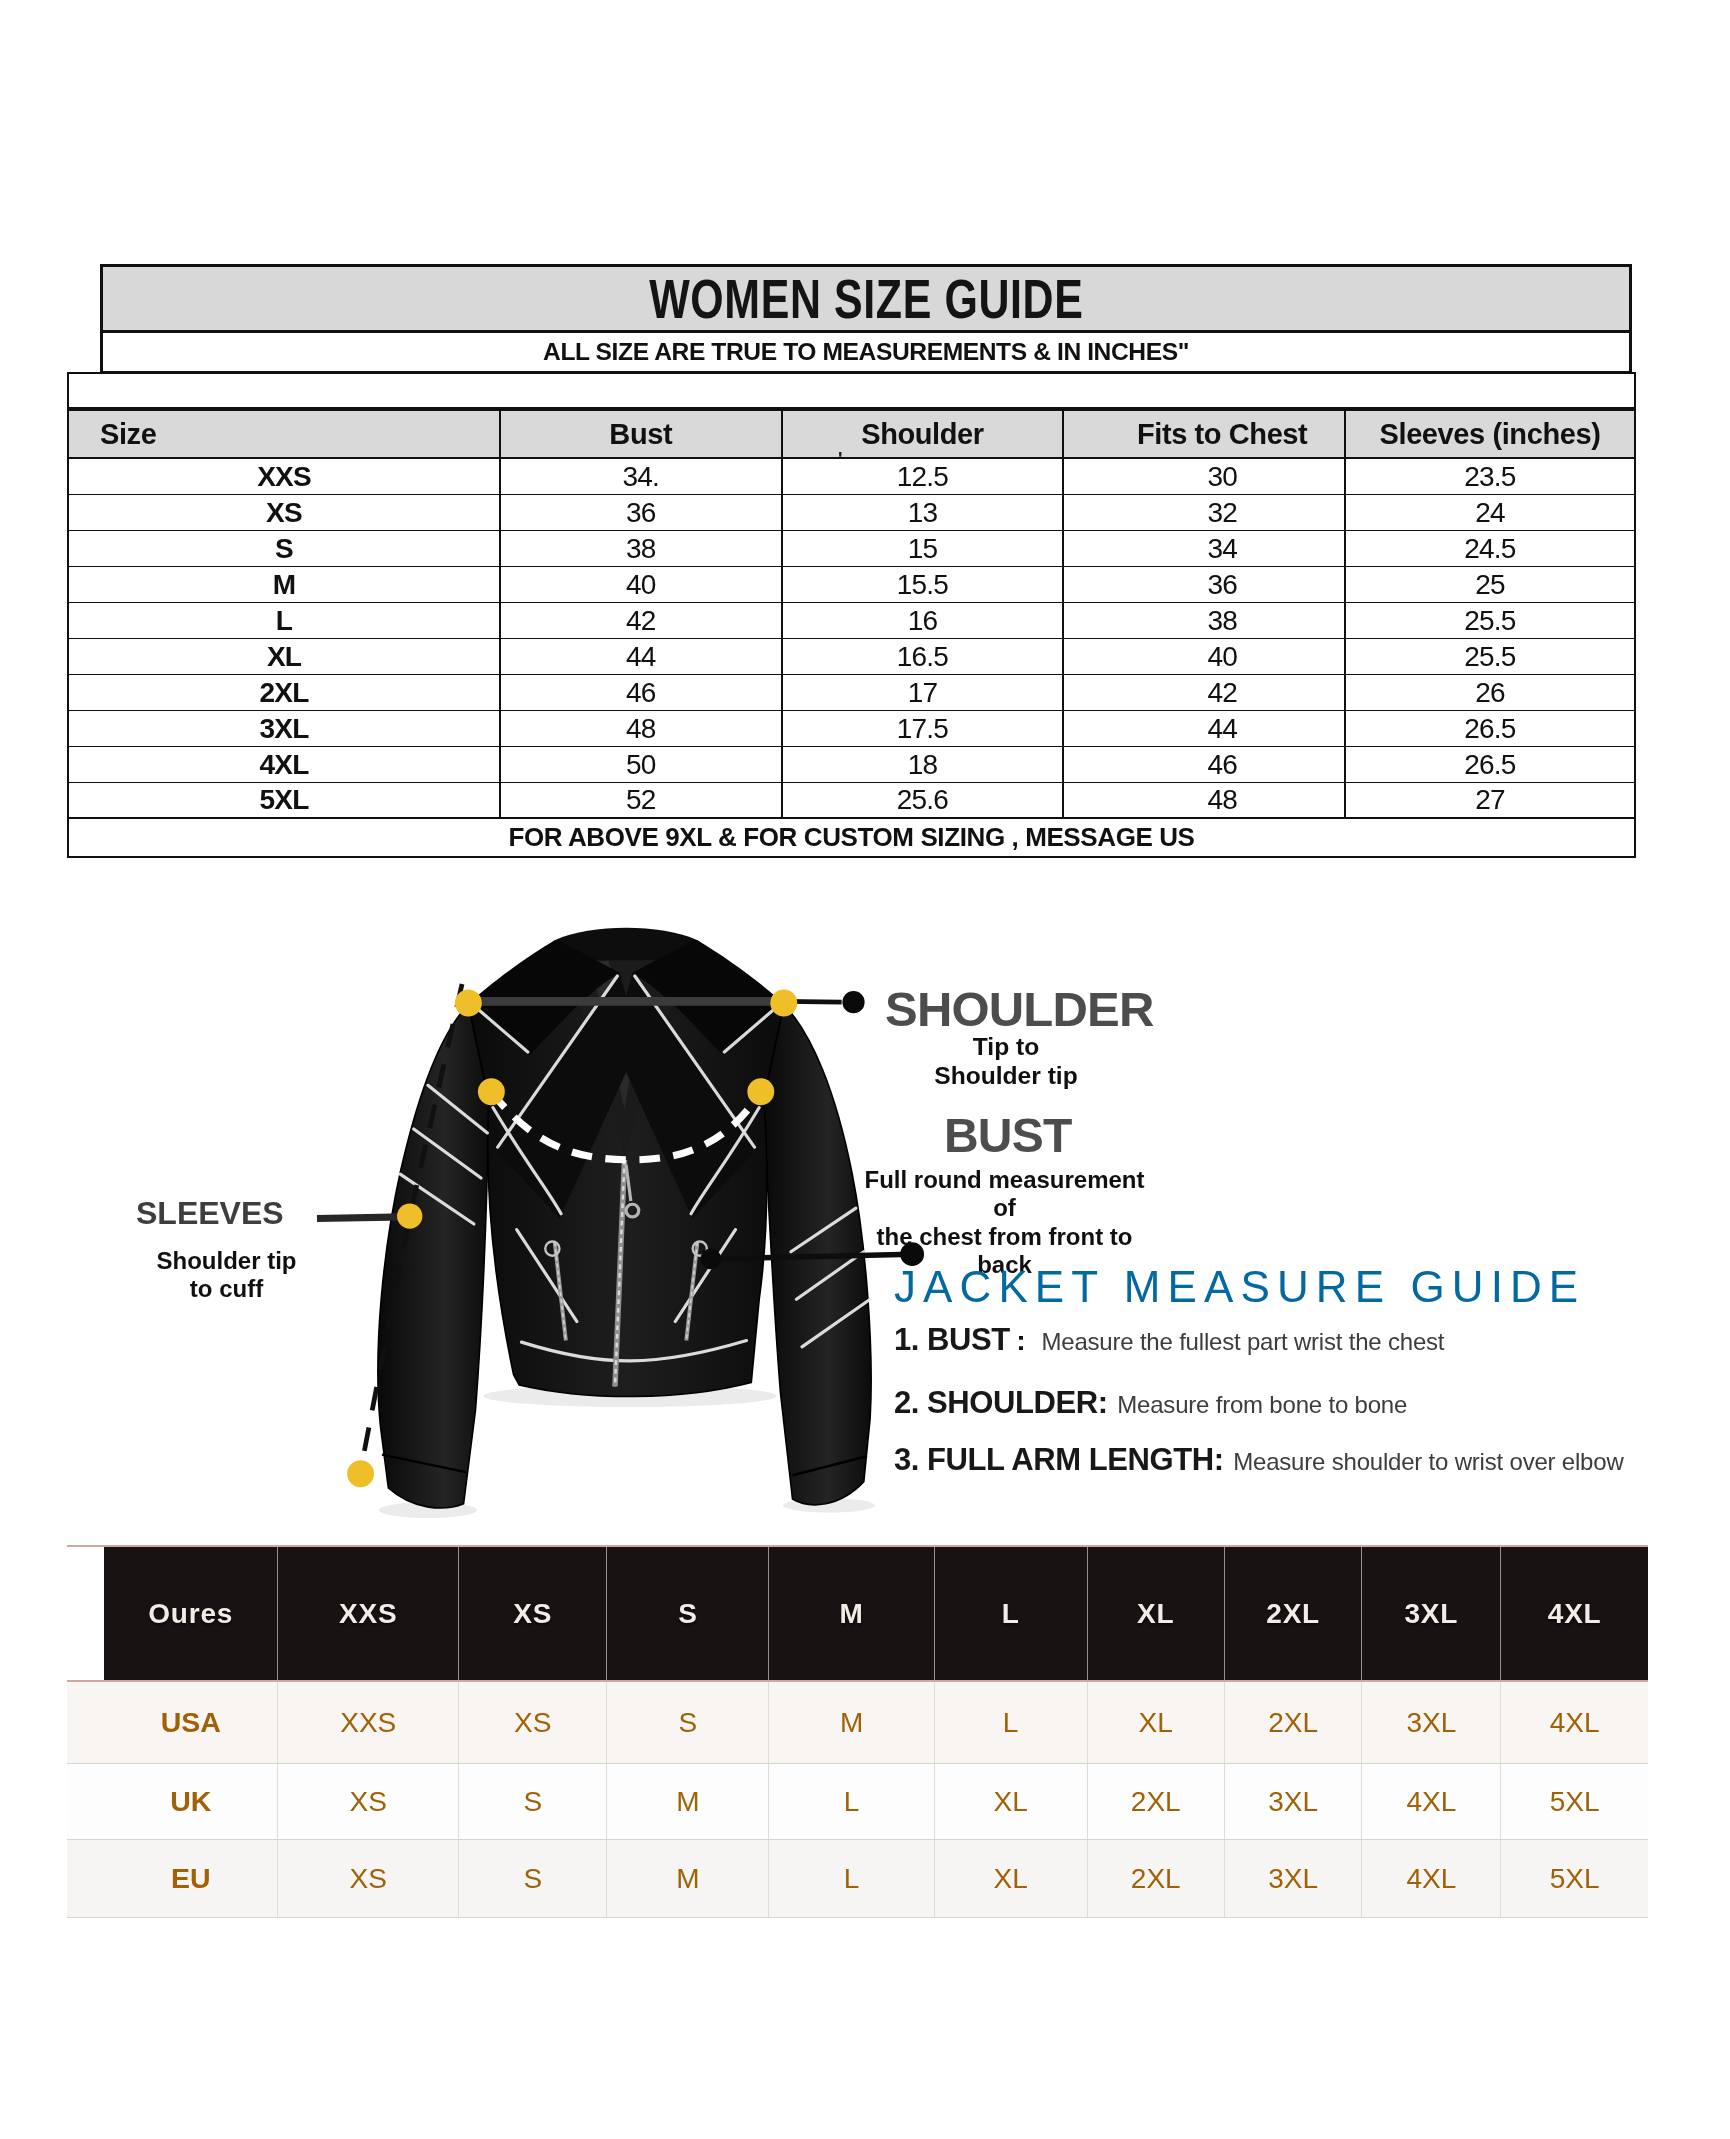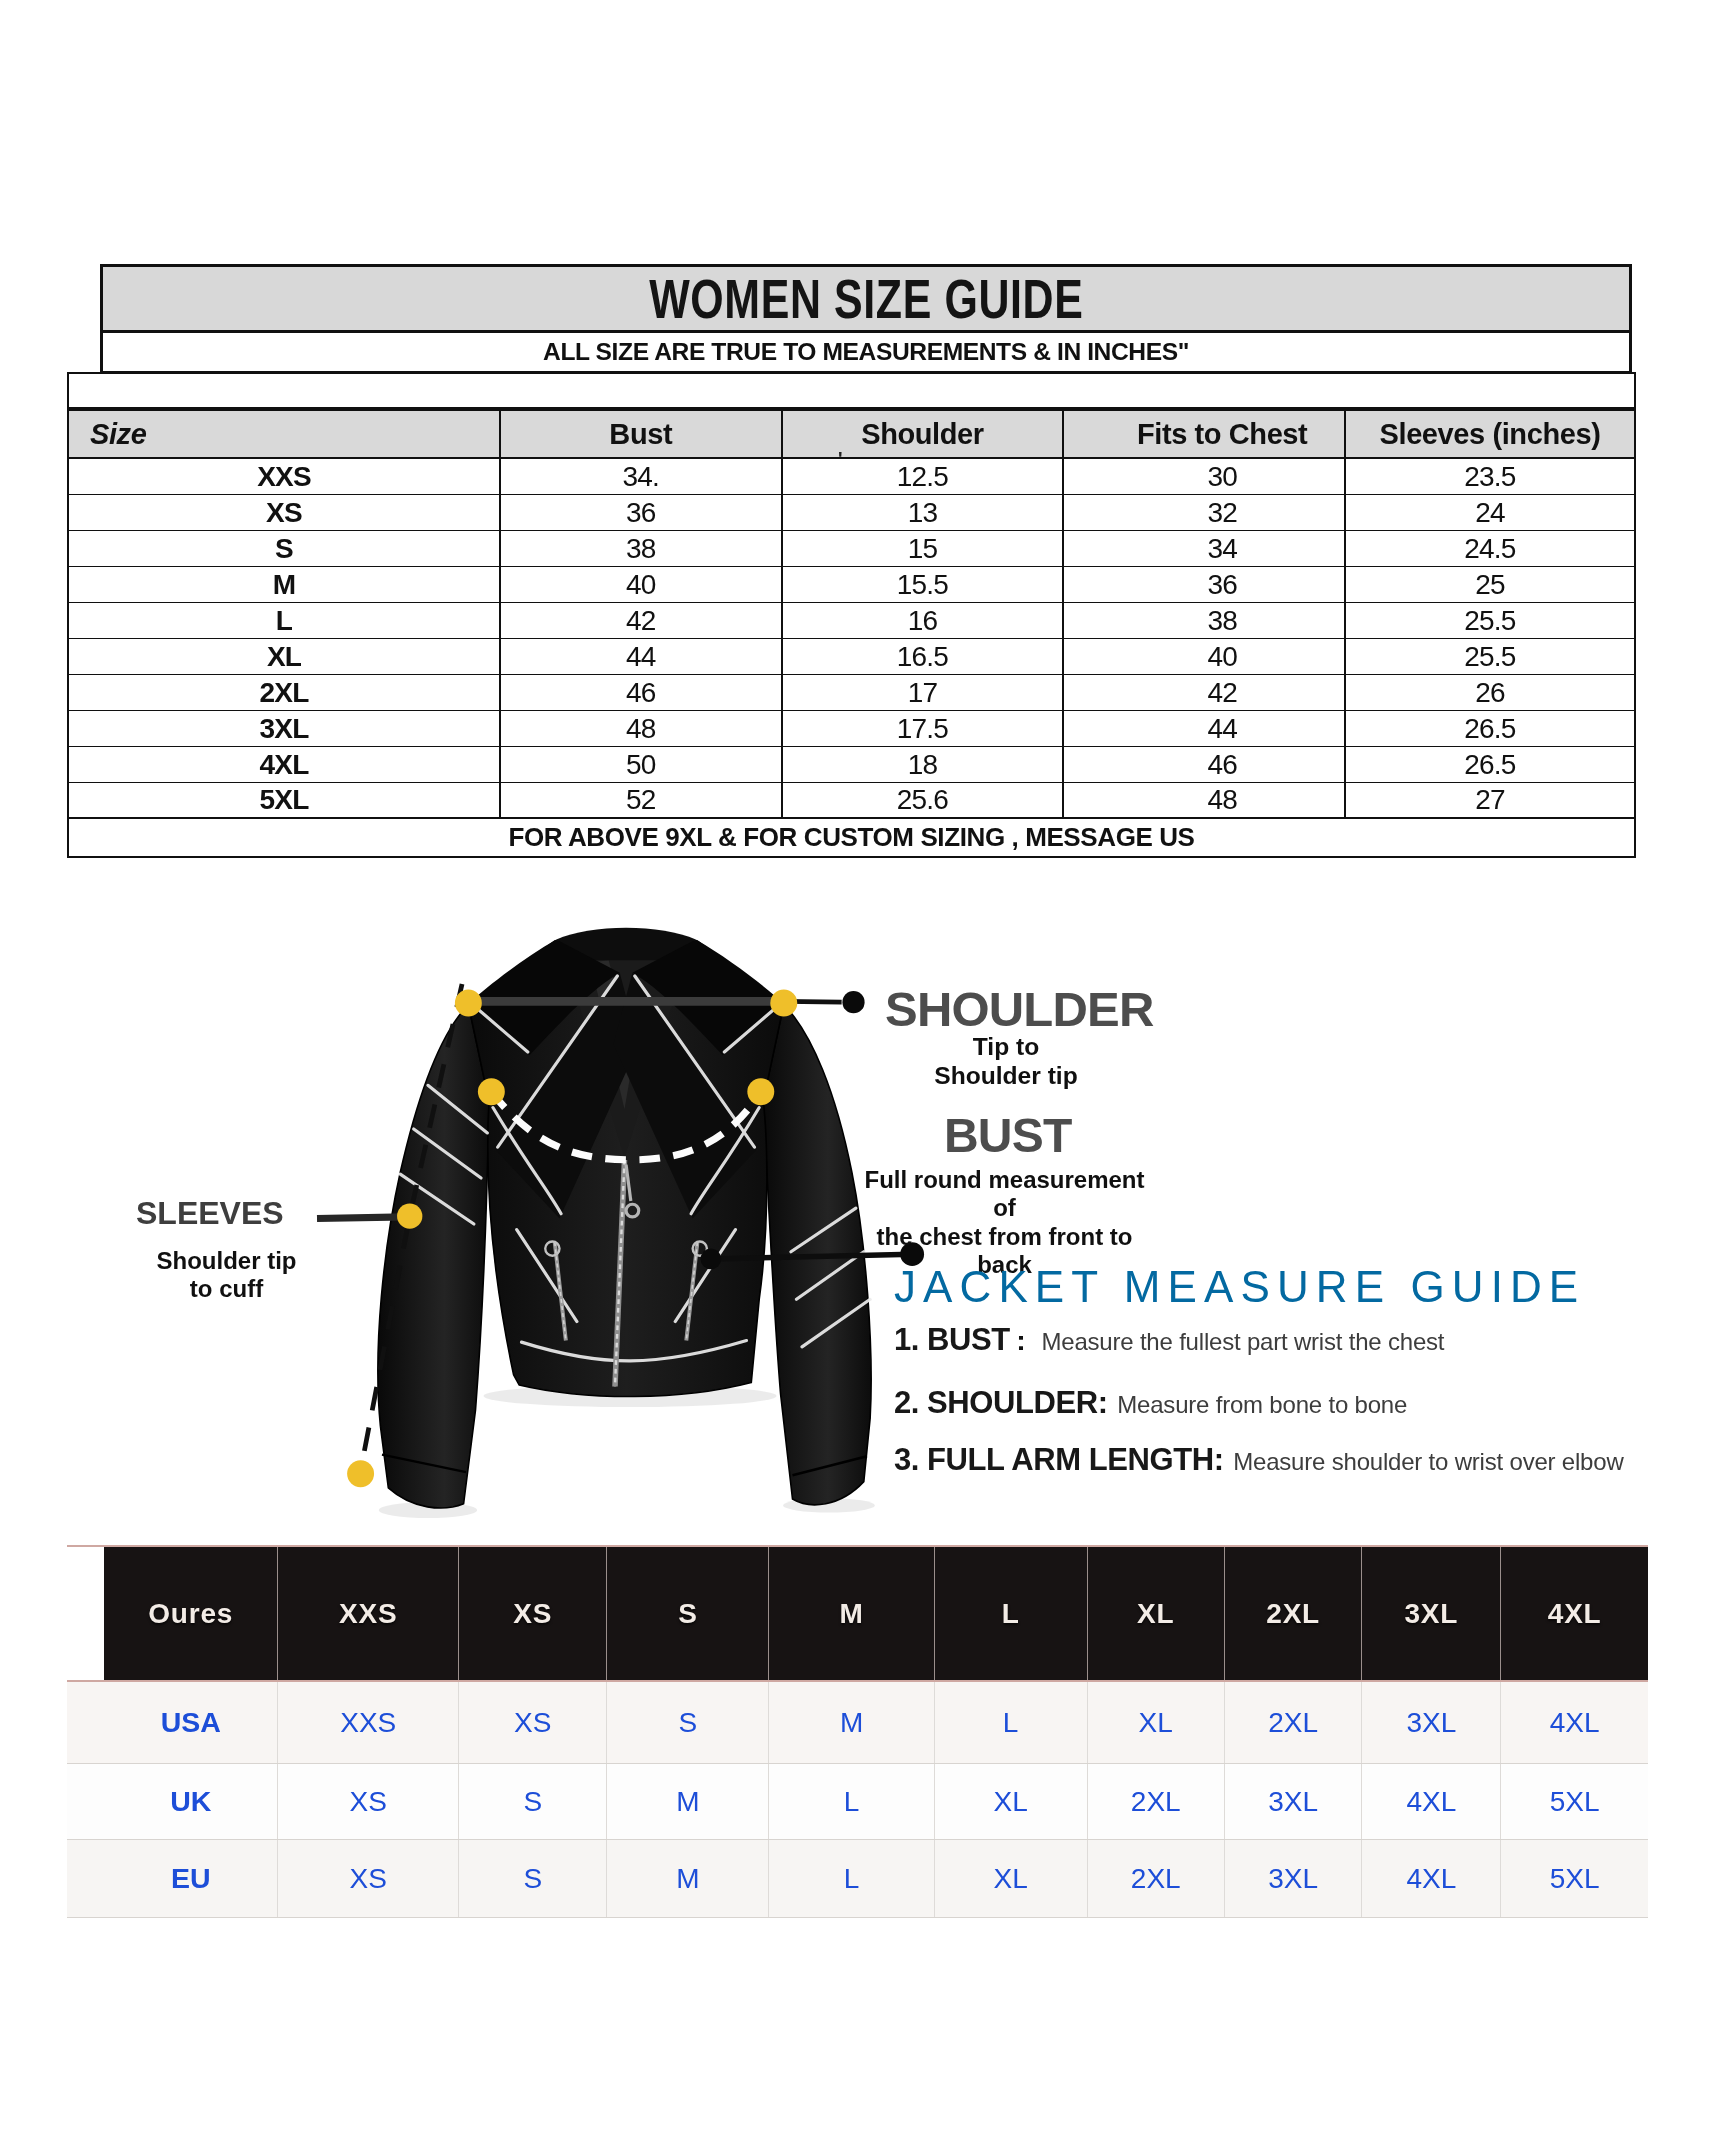--- a/index.html
+++ b/index.html
@@ -28,21 +28,21 @@
   .scell { display:flex; align-items:center; justify-content:center;
            border-right:2.4px solid #101010; font-size:28px; letter-spacing:-0.8px;
            overflow:hidden; }
   .scell:last-child { border-right:none; }
   .scell:nth-child(1){ width:27.6%; }
   .scell:nth-child(2){ width:18%; }
   .scell:nth-child(3){ width:18%; }
   .scell:nth-child(4){ width:18%;padding-left:36px; }
   .scell:nth-child(5){ width:18.4%;text-align:right; }
   .shead .scell { font-size:29px; font-weight:700; letter-spacing:-0.4px; }
-  .shead .scell:nth-child(1){ justify-content:flex-start; padding-left:21px;font-style:italic; }
+  .shead .scell:nth-child(1){ justify-content:flex-start; padding-left:31px; }
   .sdata .scell:nth-child(1){ font-weight:700; }
   .sfoot { height:37px; display:flex; align-items:center; justify-content:center;
            font-size:26px; font-weight:700; letter-spacing:-0.4px; }
   .stray { left:838px; top:448px; font-size:19px; font-weight:700; color:#222; }
 
   
   .lbl-big { font-weight:700; color:#4d4d4d; white-space:nowrap; }
   .lbl-sub { font-weight:700; color:#101010; text-align:center; line-height:1.18; }
   .shoulder-label { left:885px; top:981px; font-size:49px; letter-spacing:-0.8px; }
   .shoulder-sub   { left:903px; top:1032px; width:206px; font-size:24.6px; }
@@ -76,21 +76,21 @@
   .ct-cell:nth-child(9){ width:9.0%; }
   .ct-cell:nth-child(10){ width:9.5%; }
   .ct-head .ct-cell { background:#171313; color:#f3ece6; font-weight:700;
       letter-spacing:0.8px; border-right:1.6px solid #9b8f8c;
       text-shadow:0 1.6px 2.4px rgba(0,0,0,.65); }
   .ct-head .ct-cell:last-child { border-right:none; }
   .ct-body { border-bottom:1.6px solid #d8d4d0; }
   .ct-r1 { height:82px; background:#f8f5f3; }
   .ct-r2 { height:76px;  background:#fdfdfd; }
   .ct-r3 { height:78px;  background:#f7f5f3; }
-  .ct-body .ct-cell { border-right:1.6px solid #dedbd8; color:#1d4ed8; font-weight:500; }
+  .ct-body .ct-cell { border-right:1.6px solid #dedbd8; color:#a16207; font-weight:500; }
   .ct-body .ct-cell:last-child { border-right:none; }
   .ct-body .ct-cell:first-child { font-weight:700; font-size:28.5px; }
 </style>
 </head>
 <body>
 
 <div class="abs title-band">
   <span class="t">WOMEN SIZE GUIDE</span>
 </div>
 <div class="abs subtitle-row">

